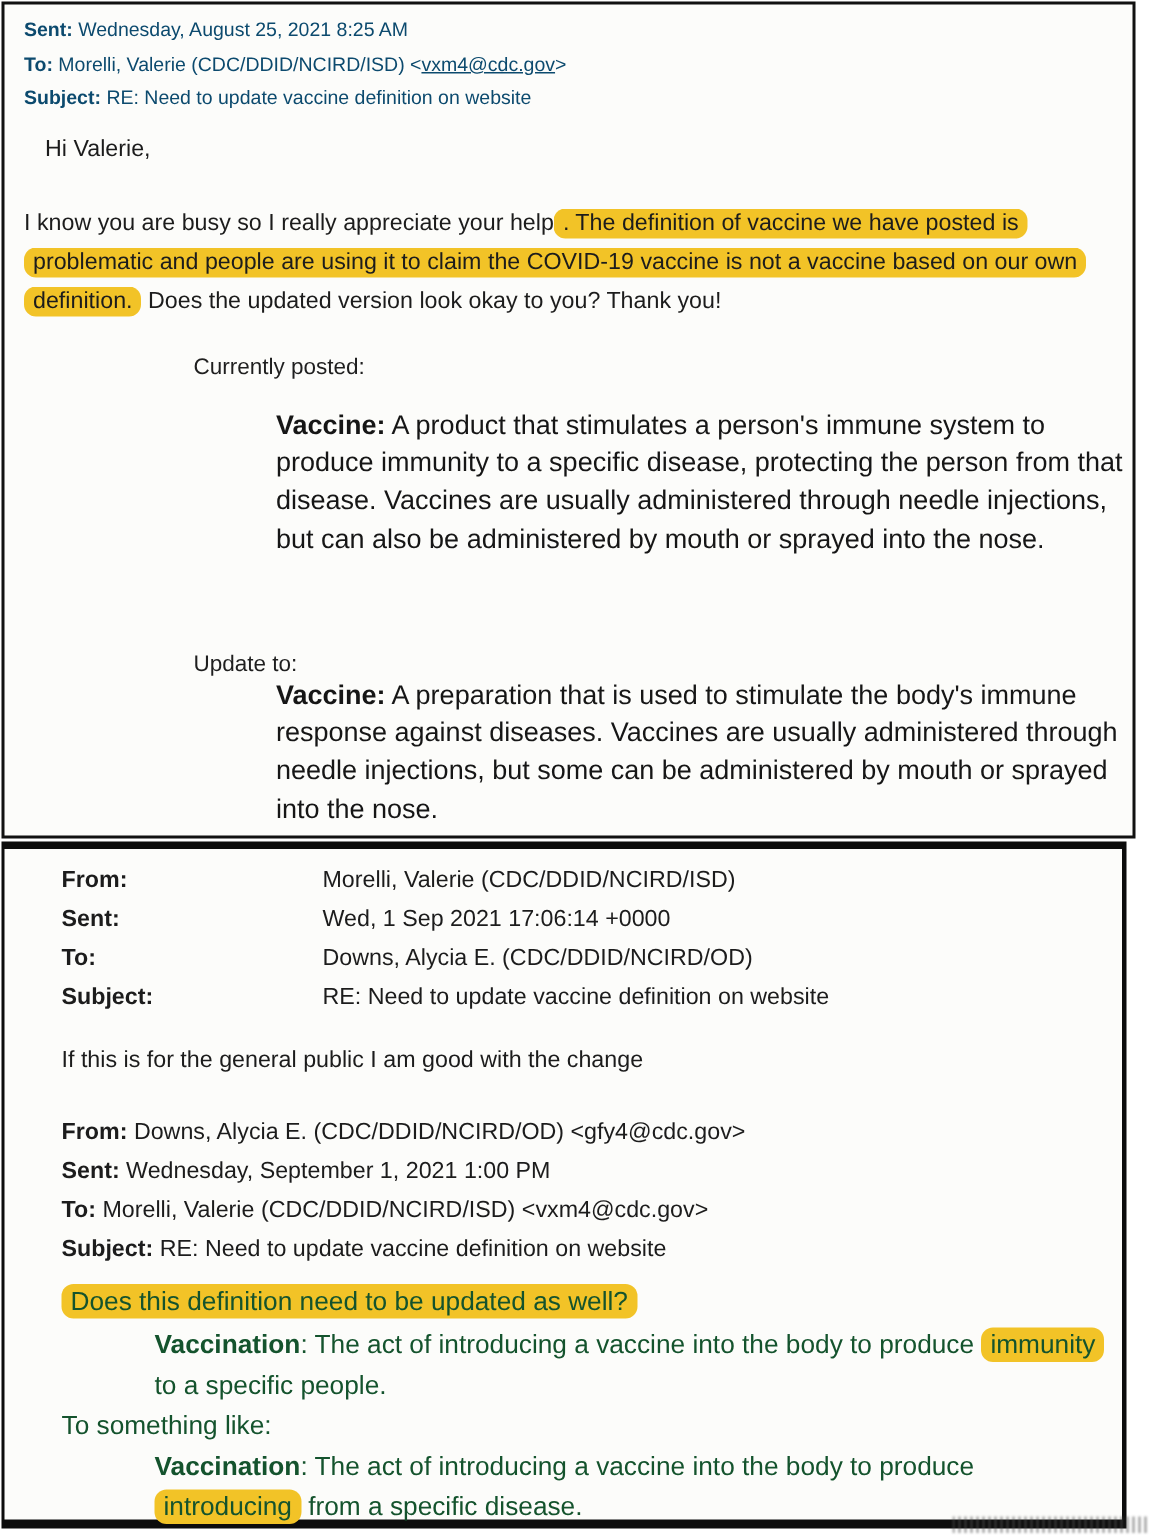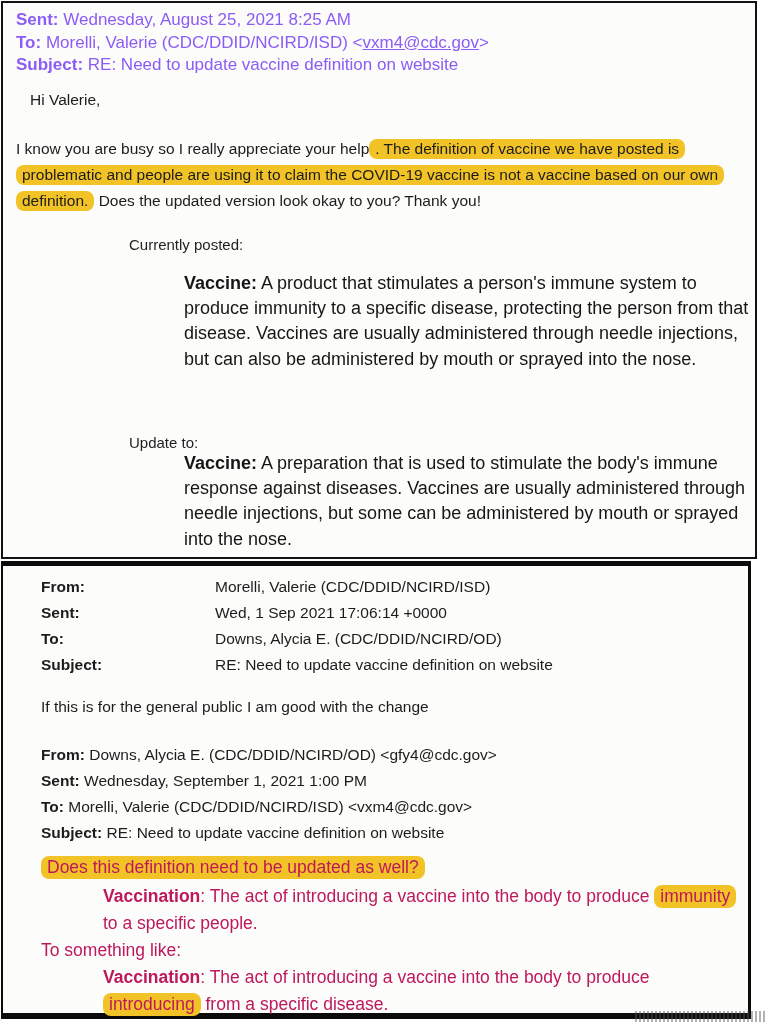--- a/index.html
+++ b/index.html
@@ -32,21 +32,21 @@
     border-left-width:2px;
     border-right-width:3px;
     border-bottom-width:6px;
   }
   .abs{position:absolute;}
   b,.b{font-weight:bold;}
 
   
   .hdr1{
     top:6px;left:13px;right:10px;
-    font-size:17px;line-height:22.5px;color:#8b5cf6;
+    font-size:13px;line-height:22.5px;color:#0c4a6e;
   }
   .hdr1 .lbl{font-weight:bold;margin-right:.28em;}
   .email-link{text-decoration:underline;}
   .greeting{top:88px;left:13px;font-size:15.5px;margin-left:14px;}
   .para{
     top:133px;left:13px;width:745px;
     font-size:15.5px;line-height:26px;
   }
   .hl{
     background:var(--highlight);
@@ -72,21 +72,21 @@
   .hdr-row .lbl{position:absolute;left:38px;font-weight:bold;}
   .hdr-row .val{position:absolute;left:212px;}
   .reply{top:132px;left:38px;font-size:15.5px;}
   .quoted{
     top:176px;left:38px;right:14px;
     font-size:15.5px;line-height:26px;
   }
   .quoted .lbl{font-weight:bold;margin-right:.28em;}
   .lower{
     top:288px;left:38px;width:706px;
-    font-size:17.5px;line-height:27px;color:#be185d;
+    font-size:17.5px;line-height:27px;color:#14532d;
   }
   .lower .question{margin-bottom:2px;}
   .lower .defline{margin-left:62px;width:645px;}
   .watermark{
     position:absolute;
     right:3px;bottom:2px;
     width:130px;height:11px;
     opacity:.45;
     background:repeating-linear-gradient(90deg,#555 0 2px,transparent 2px 4px);
     filter:blur(.6px);

